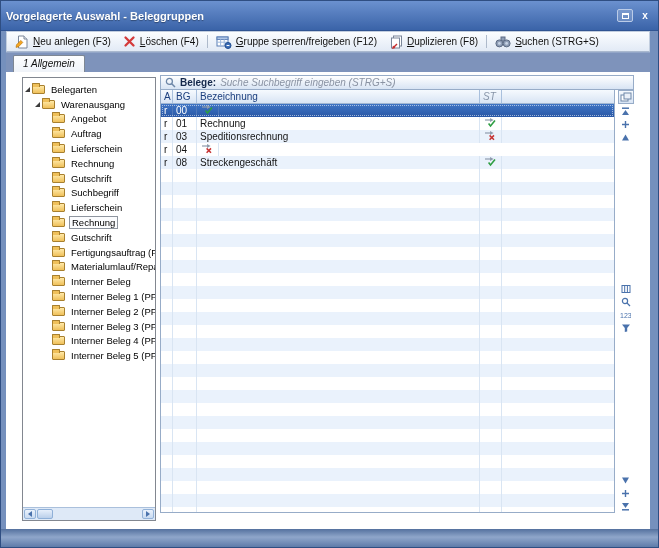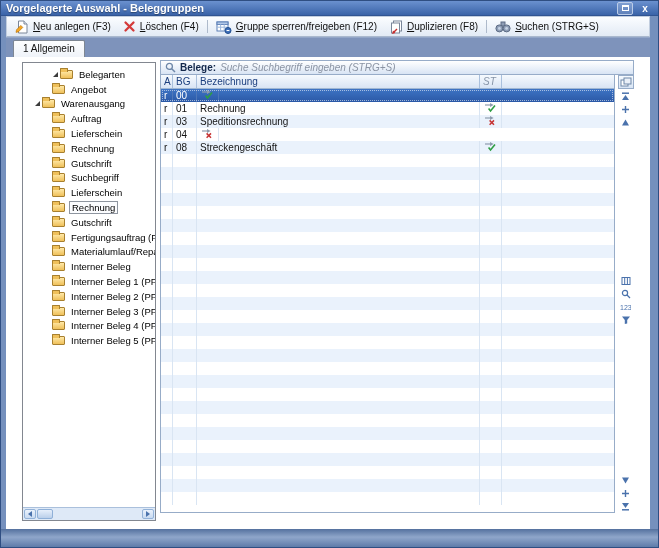--- a/index.html
+++ b/index.html
@@ -3,21 +3,21 @@
 <meta charset="utf-8">
 <style>
   * { box-sizing: border-box; margin: 0; padding: 0; }
   html,body { background:#fff; }
   body { font-family:"Liberation Sans", sans-serif; }
 
   .window { width:659px; height:548px; border:1px solid #2F4E82; background:#7590BD;
             display:flex; flex-direction:column; overflow:hidden; }
 
   
-  .titlebar { height:15px; flex:0 0 auto; background:linear-gradient(#6B91CF,#3A63A8);
+  .titlebar { height:30px; flex:0 0 auto; background:linear-gradient(#6B91CF,#3A63A8);
               display:flex; align-items:center; padding:0 5px; border-bottom:1px solid #305492; }
   .title-text { color:#fff; font-weight:bold; font-size:11px; flex:1;
                 text-shadow:0 1px 1px rgba(0,0,0,.35); white-space:nowrap; }
   .tb-ctrl { width:16px; height:13px; display:flex; align-items:center; justify-content:center;
              color:#fff; font-size:10px; margin-left:4px; cursor:default; }
   .tb-ctrl.restore { border:1px solid #BBCCE8; border-radius:2px; background:rgba(255,255,255,.18); }
   .restore-glyph { width:7px; height:6px; border:1px solid #fff; border-top-width:2px; }
   .tb-ctrl.close { font-weight:bold; }
 
   
@@ -32,21 +32,21 @@
   .tb-btn { display:flex; align-items:center; gap:4px; padding:0 6px; font-size:10px; color:#101010;
             white-space:nowrap; cursor:default; }
   .tb-btn u { text-decoration:underline; }
   .tb-icon { display:flex; align-items:center; }
   .tb-sep { width:1px; background:#AEBACB; margin:3px 2px; }
 
   
   .tabband { height:20px; flex:0 0 auto; background:#7E93BB; display:flex; align-items:flex-end;
              padding-left:7px; border-top:1px solid #93A6C8; }
   .tab { background:linear-gradient(#FDFEFF,#EFF3F9); border:1px solid #7E8793; border-bottom:none;
-         border-radius:2px 2px 0 0; padding:2px 9px 1px; font-size:10px; height:17px; color:#101010; }
+         border-radius:2px 2px 0 0; padding:2px 9px 1px; font-size:10px; height:17px; color:#101010;font-style:italic; }
 
   
   .content { flex:1; background:#fff; position:relative; min-height:0; }
 
   
   .tree-panel { position:absolute; left:16px; top:5px; width:134px; bottom:8px;
                 border:1px solid #828790; background:#fff; display:flex; flex-direction:column; overflow:hidden; }
   .tree-items { flex:1; overflow:hidden; padding-top:4px; }
   .tree-row { height:14.8px; display:flex; align-items:center; font-size:9.5px; white-space:nowrap; color:#000; }
   .tree-arrow { width:0; height:0; border-bottom:5px solid #3C3C3C; border-left:5px solid transparent;
@@ -183,34 +183,34 @@
       </div>
 
     <div class="tabband">
       <div class="tab">1 Allgemein</div>
     </div>
 
     <div class="content">
 
       <div class="tree-panel">
         <div class="tree-items" id="tree">
-            <div class="tree-row" style="padding-left: 2px; justify-content: center;">
+            <div class="tree-row" style="padding-left: 2px;">
               <span class="tree-arrow"></span>
               <span class="folder-icon"></span>
               <span class="tree-label">Belegarten</span>
-            </div>
-            <div class="tree-row" style="padding-left: 22px;">
-              <span class="tree-arrow-spacer"></span>
-              <span class="folder-icon"></span>
-              <span class="tree-label">Angebot</span>
             </div>
             <div class="tree-row" style="padding-left: 12px;">
               <span class="tree-arrow"></span>
               <span class="folder-icon"></span>
               <span class="tree-label">Warenausgang</span>
+            </div>
+            <div class="tree-row" style="padding-left: 22px;">
+              <span class="tree-arrow-spacer"></span>
+              <span class="folder-icon"></span>
+              <span class="tree-label">Angebot</span>
             </div>
             <div class="tree-row" style="padding-left: 22px;">
               <span class="tree-arrow-spacer"></span>
               <span class="folder-icon"></span>
               <span class="tree-label">Auftrag</span>
             </div>
             <div class="tree-row" style="padding-left: 22px;">
               <span class="tree-arrow-spacer"></span>
               <span class="folder-icon"></span>
               <span class="tree-label">Lieferschein</span>

